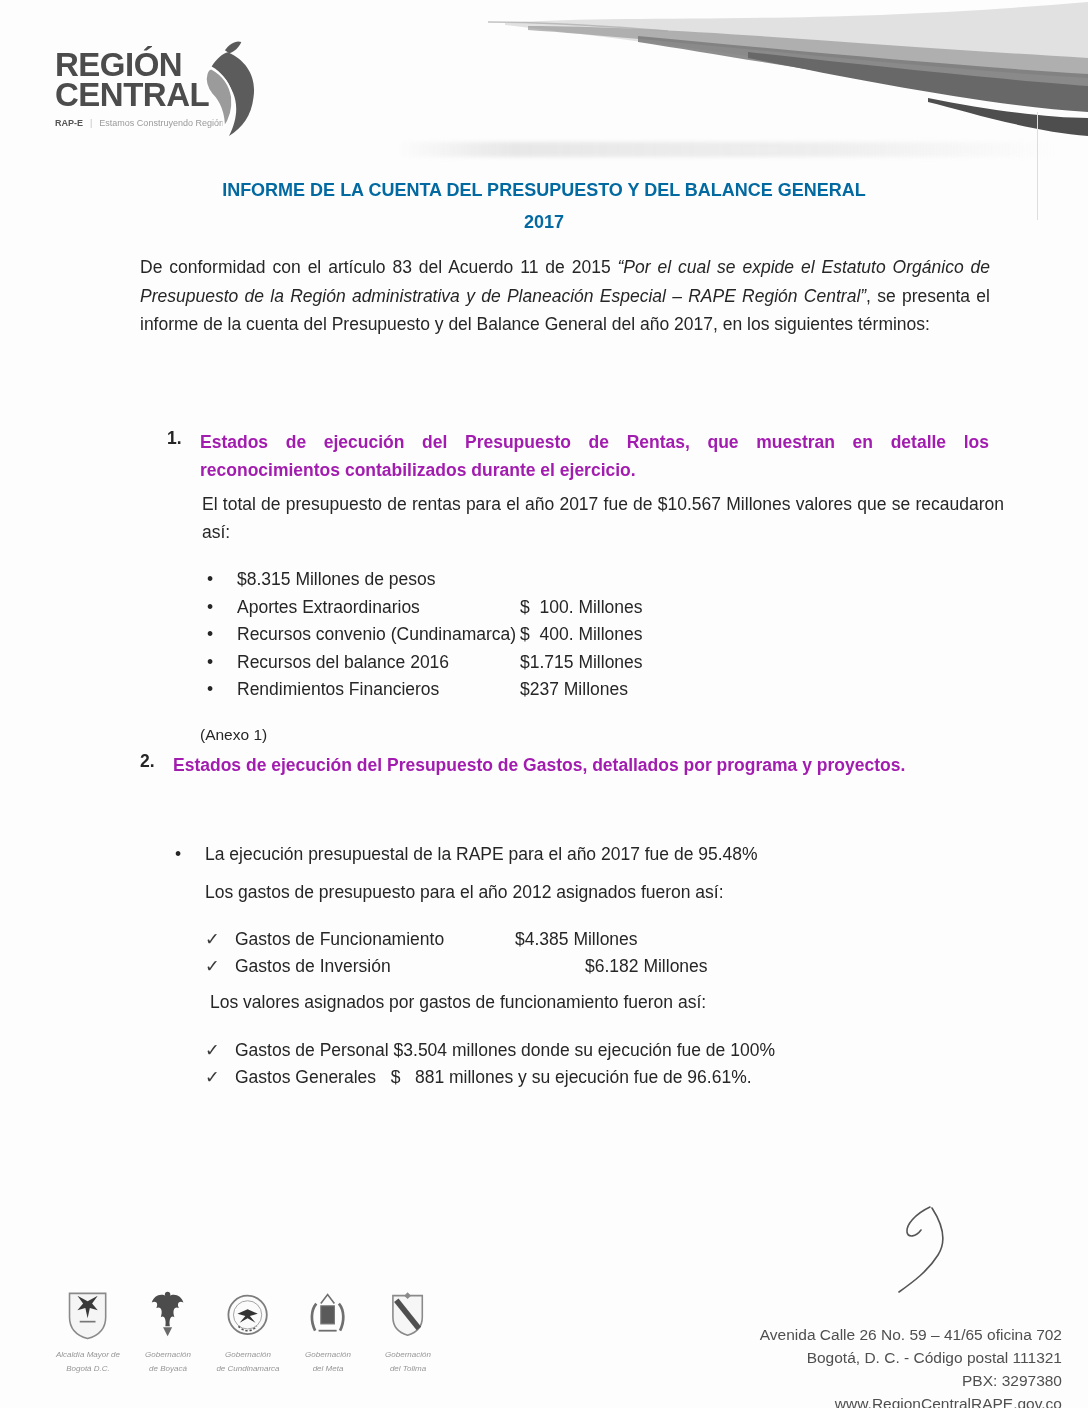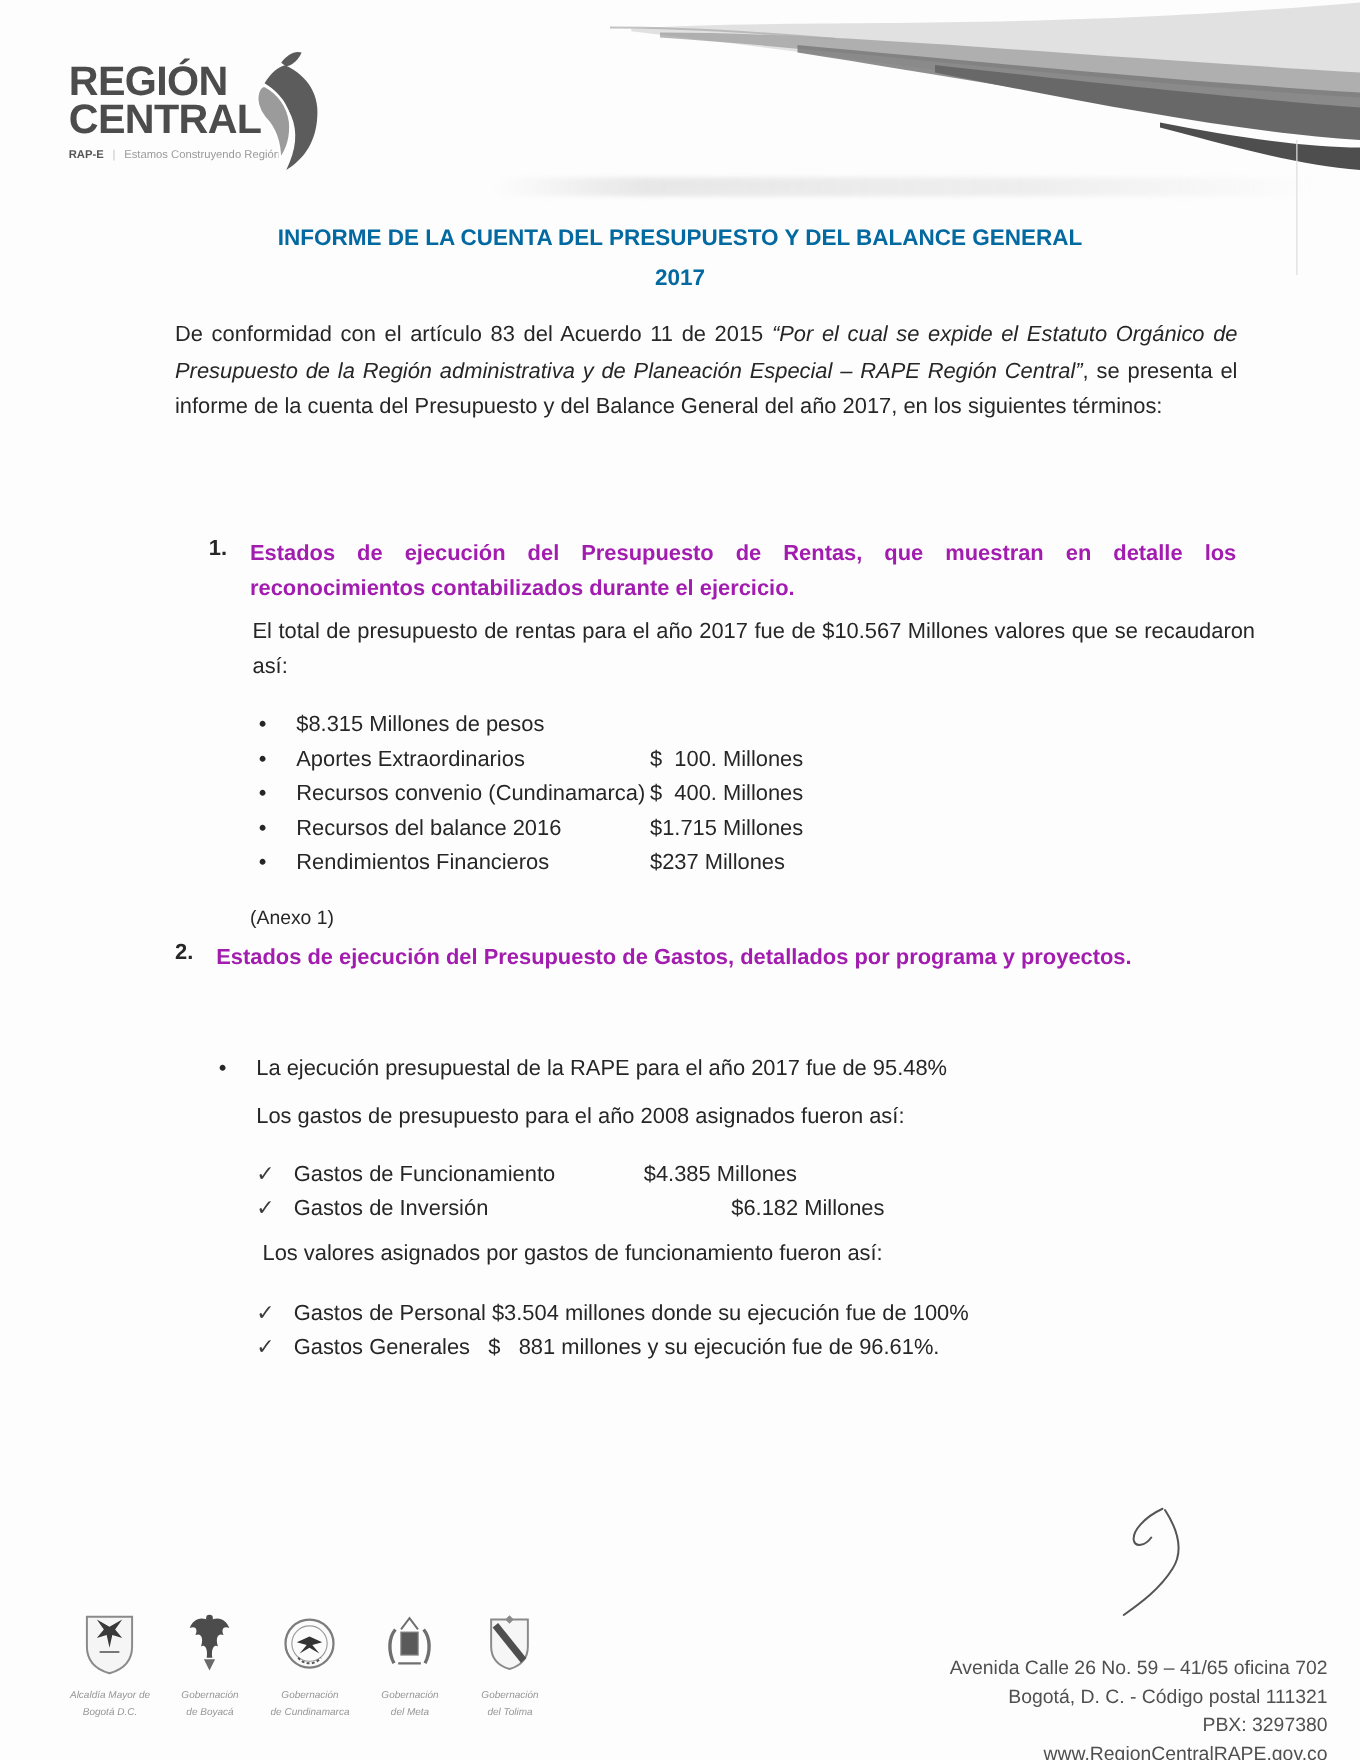--- a/index.html
+++ b/index.html
@@ -152,21 +152,21 @@
   <div class="abs sec sec2">
     <div class="num">2.</div>
     <div class="head">Estados de ejecución del Presupuesto de Gastos, detallados por programa y proyectos.</div>
   </div>
 
   <div class="abs s2-bullet">
     <span class="marker">•</span>
     <span>La ejecución presupuestal de la RAPE para el año 2017 fue de 95.48%</span>
   </div>
 
-  <div class="abs para s2-intro1">Los gastos de presupuesto para el año 2008 asignados fueron así:</div>
+  <div class="abs para s2-intro1">Los gastos de presupuesto para el año 2012 asignados fueron así:</div>
 
   <div class="abs exp-list">
     <div class="row">
       <span class="marker check">✓</span>
       <span class="label">Gastos de Funcionamiento</span>
       <span class="value">$4.385 Millones</span>
     </div>
     <div class="row">
       <span class="marker check">✓</span>
       <span class="label">Gastos de Inversión</span>

